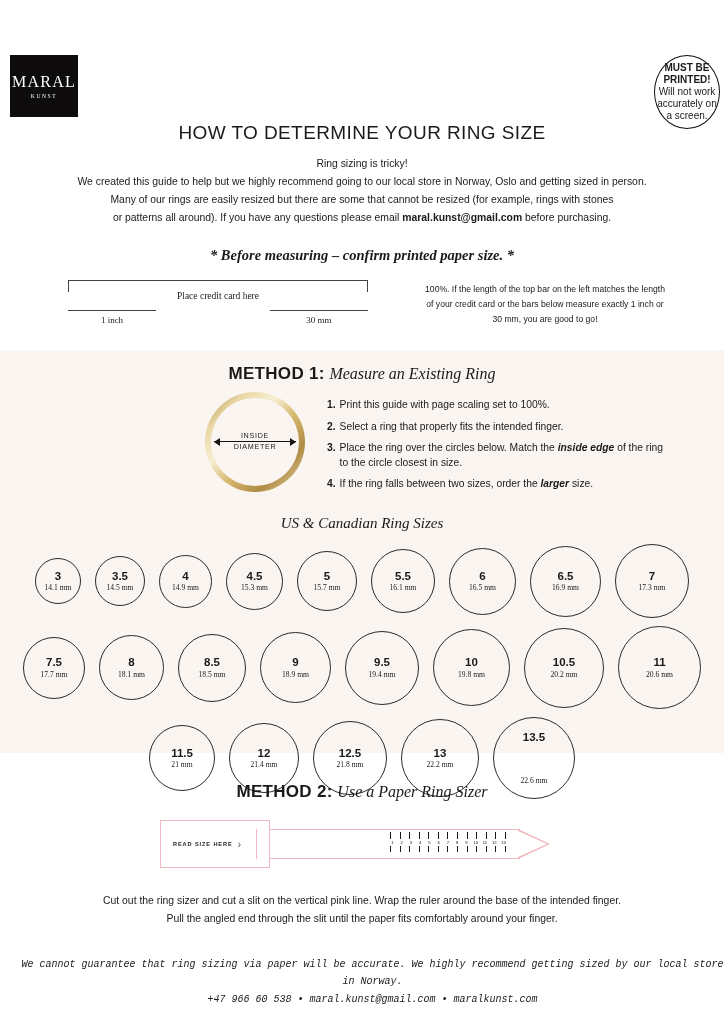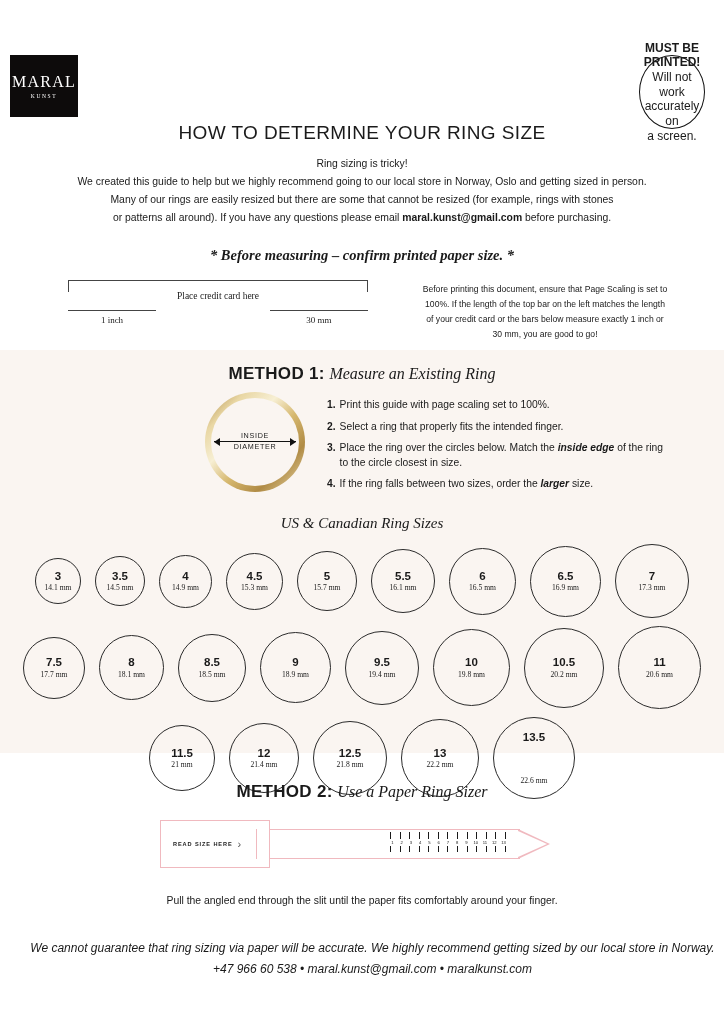--- a/index.html
+++ b/index.html
@@ -24,28 +24,28 @@
   .logo-name {
     font-family:"Liberation Serif", serif;
     color:#ffffff; font-size:16px; letter-spacing:1.2px; line-height:1;
   }
   .logo-sub {
     font-family:"Liberation Serif", serif;
     color:#ffffff; font-size:5.5px; letter-spacing:1.6px; margin-top:3px;
   }
 
   .must-print {
-    position:absolute; right:19px; top:55px;
+    position:absolute; right:4px; top:55px;
     width:66px; height:74px;
     border:1px solid #111;
     border-radius:50%;
     display:flex; flex-direction:column;
     align-items:center; justify-content:center;
-    text-align:center; line-height:1.22;
-    font-size:12px;
+    text-align:left; line-height:1.22;
+    font-size:10px;
   }
   .must-print .bold { font-weight:bold; }
 
   
   .main-title {
     text-align:center;
     font-size:19px;
     font-weight:normal;
     letter-spacing:0.4px;
     margin-top:-8px;
@@ -239,23 +239,23 @@
     font-size:4.2px; height:7px; line-height:7px;
   }
   .tick-nums span { width:5px; text-align:center; }
 
   .m2-note { text-align:center; margin-top:24px; }
   .m2-note p { font-size:10.4px; line-height:1.72; }
 
   
   .footer { text-align:center; margin-top:28px; }
   .footer p {
-    font-family:Liberation Sans, sans-serif;
+    font-family:Liberation Mono, monospace;
     font-style:italic;
-    font-size:12px; line-height:1.75;margin-left:21px;
+    font-size:10px; line-height:1.75;margin-left:21px;
   }
 </style>
 </head>
 <body>
 
 <div class="header">
   <div class="logo-box">
     <div class="logo-name">MARAL</div>
     <div class="logo-sub">KUNST</div>
   </div>
@@ -289,21 +289,20 @@
         <div class="line"></div>
         <div class="lab">1 inch</div>
       </div>
       <div class="sb mm">
         <div class="line"></div>
         <div class="lab">30 mm</div>
       </div>
     </div>
   </div>
   <div class="confirm-note">
-    <div>Before printing this document, ensure that Page Scaling is set to</div>
     <div>100%. If the length of the top bar on the left matches the length</div>
     <div>of your credit card or the bars below measure exactly 1 inch or</div>
     <div>30 mm, you are good to go!</div>
   </div>
 </div>
 
 <div class="beige">
 
   <div class="method-head">
     <span class="m-label">METHOD 1:</span>
@@ -496,20 +495,21 @@
           <span></span>
           <span></span>
           <span></span>
           <span></span>
           <span></span>
         </div>
     </div>
   </div>
 
   <div class="m2-note">
+    <p>Cut out the ring sizer and cut a slit on the vertical pink line. Wrap the ruler around the base of the intended finger.</p>
     <p>Pull the angled end through the slit until the paper fits comfortably around your finger.</p>
   </div>
 
   <div class="footer">
     <p>We cannot guarantee that ring sizing via paper will be accurate. We highly recommend getting sized by our local store in Norway.</p>
     <p>+47 966 60 538 • maral.kunst@gmail.com • maralkunst.com</p>
   </div>
 </div>
 
 </body></html>

